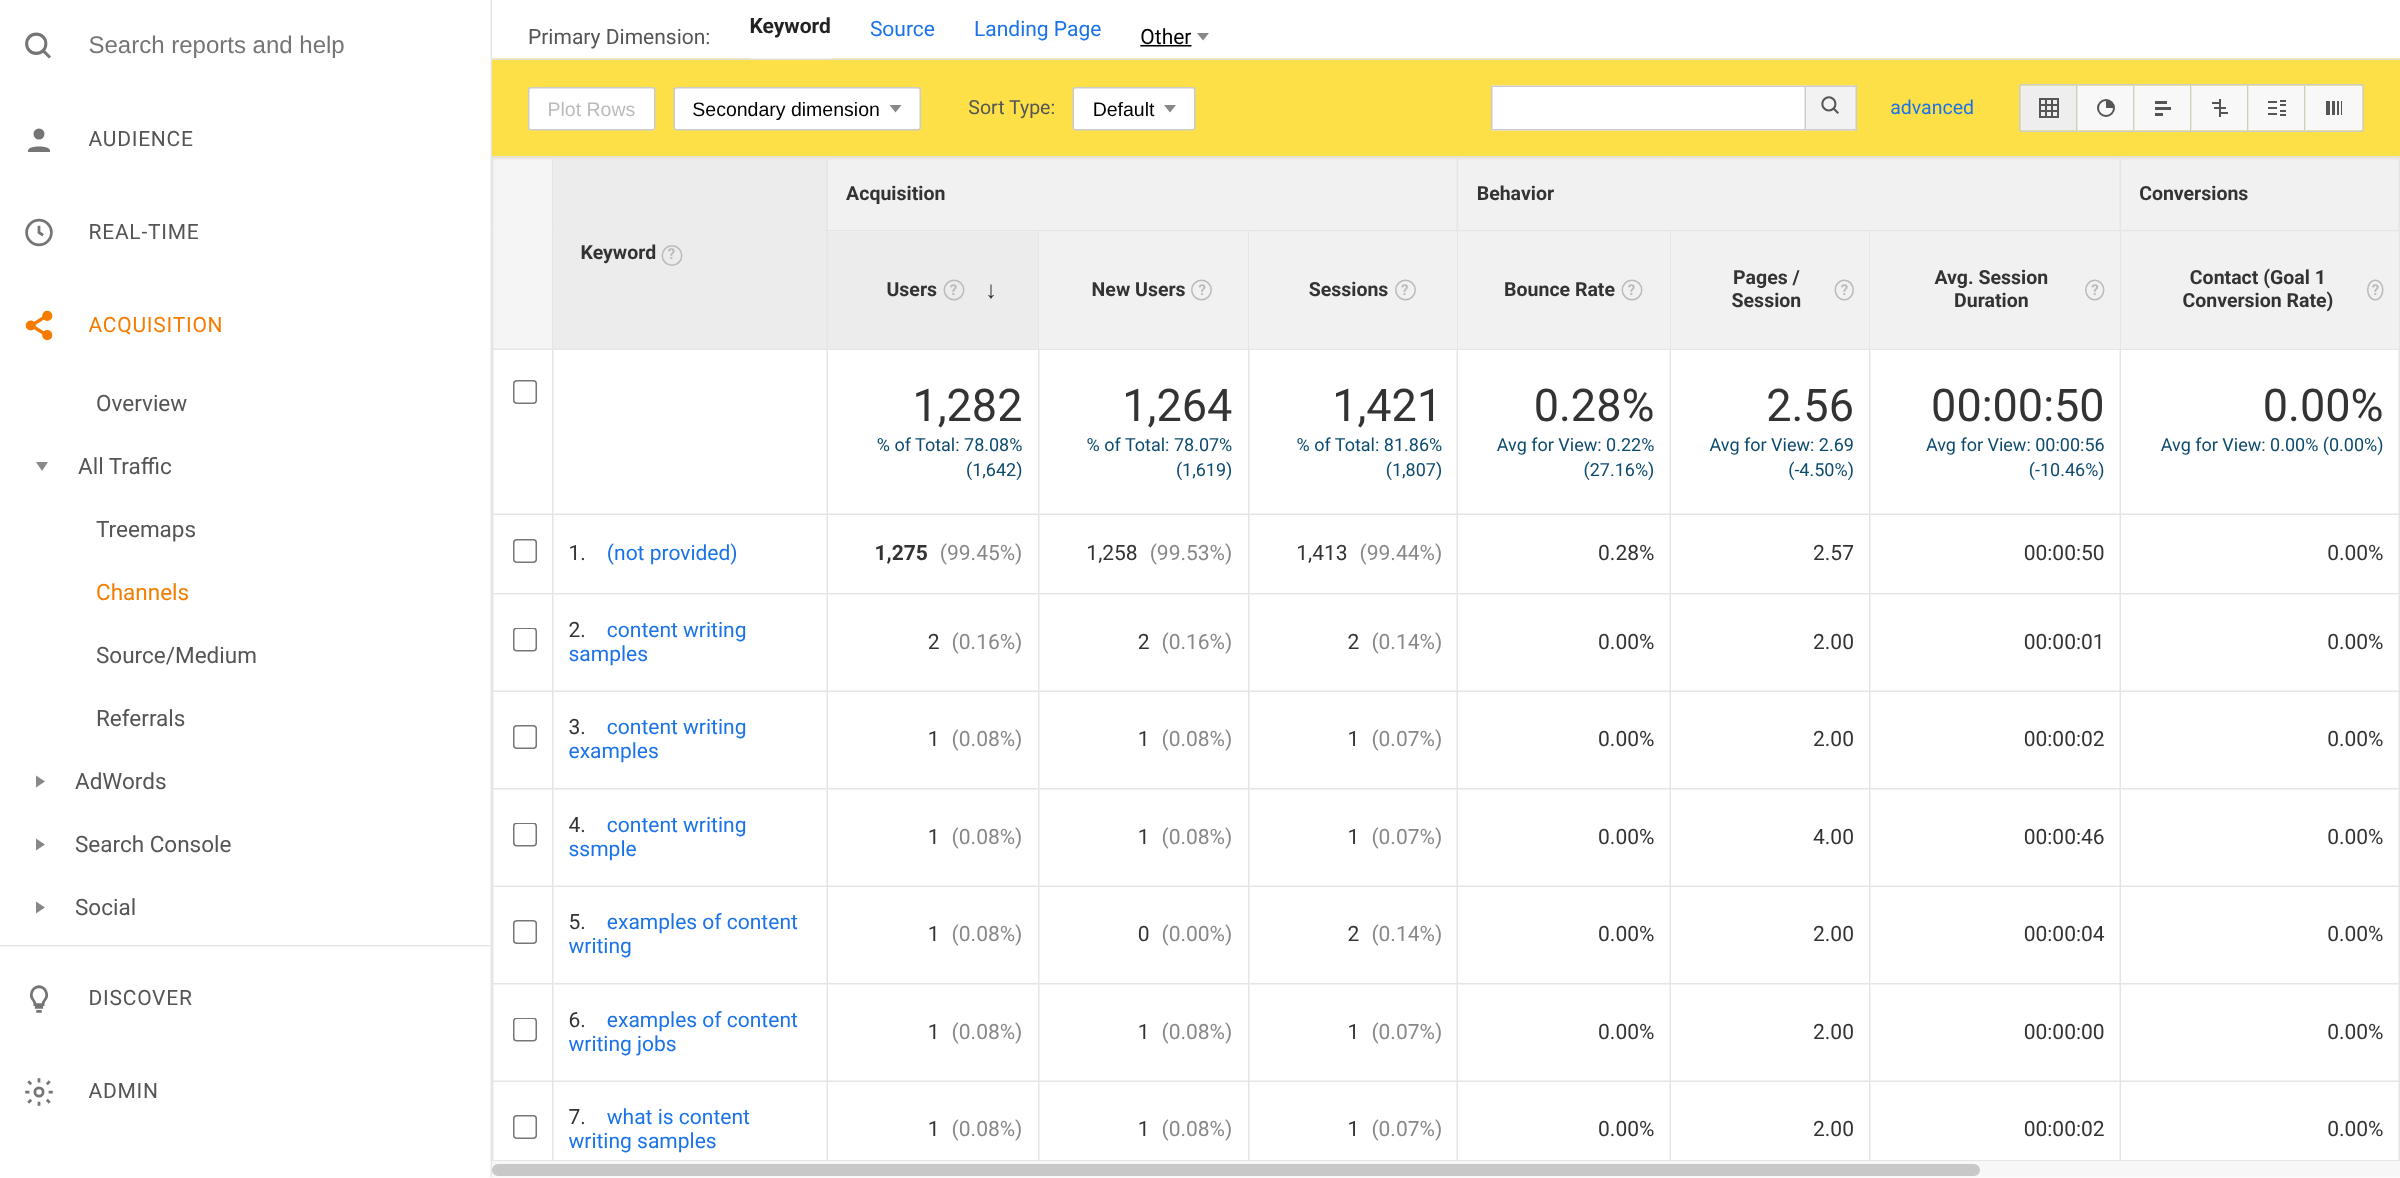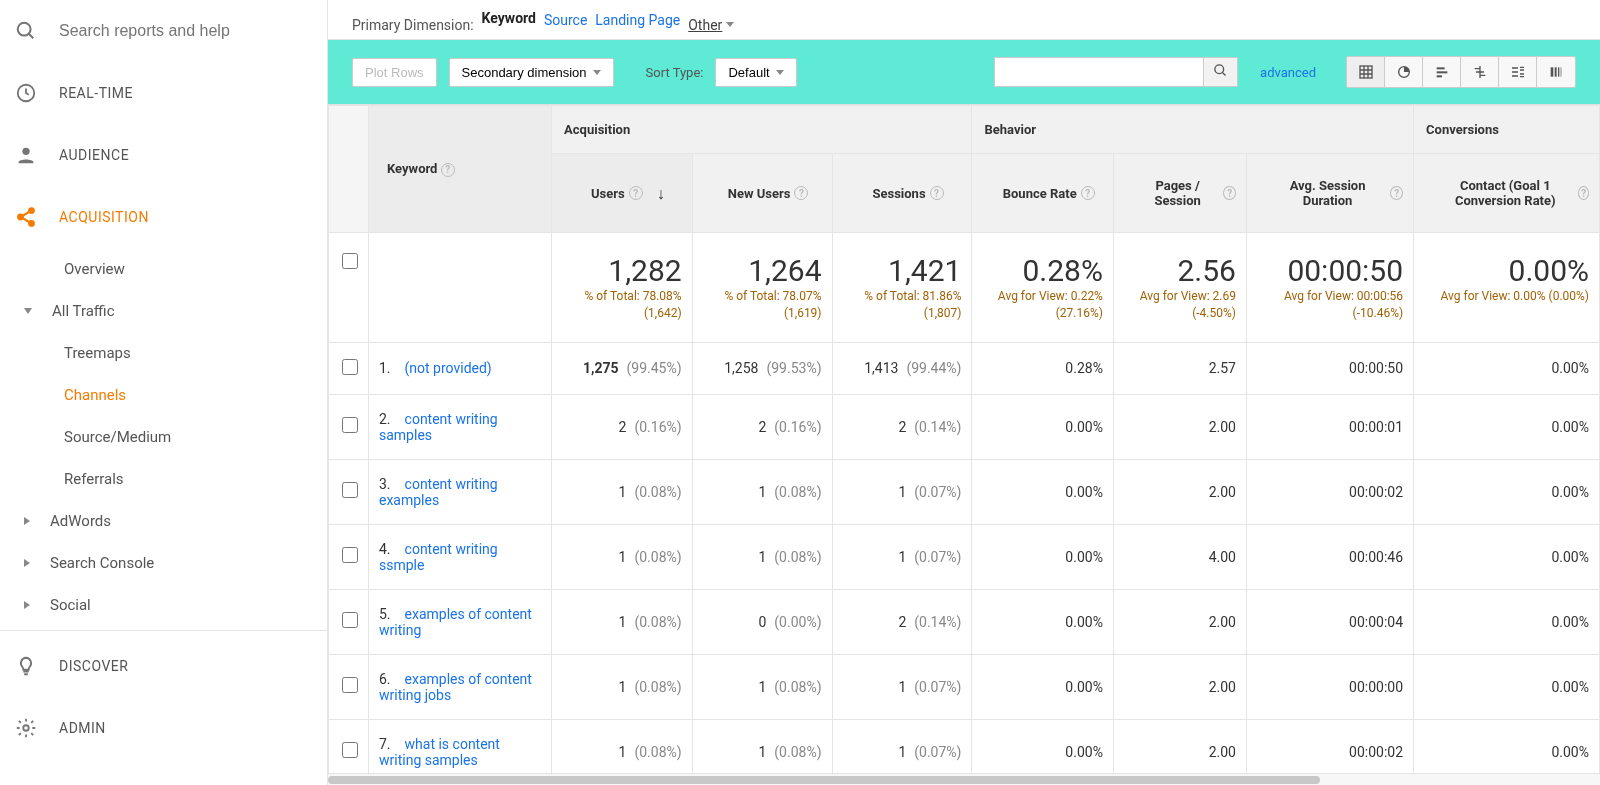--- a/index.html
+++ b/index.html
@@ -11,27 +11,27 @@
 .nav-item.active { color: #f57c00; }
 .nav-sub { padding: 12px 10px 12px 64px; color: #555; font-size: 15px; cursor: pointer; }
 .nav-sub.active { color: #f57c00; }
 .nav-sub-exp { display: flex; align-items: center; gap: 20px; padding: 12px 10px 12px 24px; color: #555; font-size: 15px; cursor: pointer; }
 .divider { border-top: 1px solid #e5e5e5; margin: 4px 0; }
 .ico { width: 22px; height: 22px; display: inline-flex; align-items: center; justify-content: center; color: #757575; }
 .ico svg { width: 22px; height: 22px; }
 .nav-item.active .ico { color: #f57c00; }
 
 .main { flex: 1; height: 100%; display: flex; flex-direction: column; overflow: hidden; }
-.dim-row { padding: 10px 24px 0 24px; font-size: 14px; color: #555; display: flex; align-items: center; gap: 8px; }
+.dim-row { padding: 10px 24px 0 24px; font-size: 14px; color: #555; display: flex; align-items: center; gap: 26px; }
 .dim-label { color: #555; }
 .dim-tab { color: #1a73e8; cursor: pointer; padding-bottom: 10px; }
 .dim-tab.active { color: #222; font-weight: bold; border-bottom: 3px solid #fff; position: relative; }
-.dim-other { color: #404040; display: flex; align-items: center; gap: 4px; text-decoration: underline; }
-
-.toolbar { background: #5eead4; border-top: 1px solid #e0e0e0; border-bottom: 1px solid #e0e0e0; padding: 16px 24px; display: flex; align-items: center; gap: 12px; }
+.dim-other { color: #000000; display: flex; align-items: center; gap: 4px; text-decoration: underline; }
+
+.toolbar { background: #fde047; border-top: 1px solid #e0e0e0; border-bottom: 1px solid #e0e0e0; padding: 16px 24px; display: flex; align-items: center; gap: 12px; }
 .btn { border: 1px solid #ccc; background: #fff; padding: 6px 12px; border-radius: 2px; font-size: 13px; cursor: pointer; display: inline-flex; align-items: center; gap: 6px; }
 .btn.disabled { color: #bbb; }
 .sort-label { color: #555; margin-left: 20px; }
 .spacer { flex: 1; }
 .search-box { display: flex; }
 .search-box input { border: 1px solid #ccc; height: 30px; width: 210px; padding: 0 6px; }
 .search-box button { border: 1px solid #ccc; border-left: none; background: #f2f2f2; width: 34px; height: 30px; cursor: pointer; }
 .adv { color: #1a73e8; cursor: pointer; margin-left: 10px; }
 .view-btns { display: flex; margin-left: 18px; border: 1px solid #ccc; border-radius: 2px; overflow: hidden; }
 .view-btns button { width: 38px; height: 30px; border: none; border-right: 1px solid #ccc; background: #f8f8f8; cursor: pointer; display: flex; align-items: center; justify-content: center; color: #555; }
@@ -45,21 +45,21 @@
 thead th { background: #f1f1f1; font-size: 13px; color: #333; font-weight: bold; }
 .grp th { padding: 16px 12px; text-align: left; }
 .hdr th { padding: 24px 10px; text-align: center; vertical-align: middle; position: relative; }
 .hdr th .hh { display: inline-flex; align-items: center; gap: 4px; margin-left: 12px; }
 .qm { display: inline-flex; width: 14px; height: 14px; border: 1px solid #bbb; border-radius: 50%; align-items: center; justify-content: center; font-size: 10px; color: #bbb; }
 .sort-arrow { font-size: 16px; color: #333; margin-left: 10px; }
 .chk-col { width: 40px; text-align: center; }
 .chk-col input { width: 16px; height: 16px; }
 .totals td { padding: 20px 10px; text-align: right; vertical-align: top; background: #fff; }
 .totals .big { font-size: 30px; color: #333; display: block; }
-.totals .sub { font-size: 12px; color: #a16207; line-height: 1.4; display: block; }
+.totals .sub { font-size: 12px; color: #0c4a6e; line-height: 1.4; display: block; }
 tbody.rows td { padding: 16px 10px; text-align: right; font-size: 14px; color: #333; background: #fff; }
 tbody.rows td.kw { text-align: left; }
 tbody.rows td.kw a { color: #1a73e8; text-decoration: none; }
 tbody.rows td.num { color: #333; }
 tbody.rows td .pct { color: #888; margin-left: 8px; }
 .kw-th { text-align: left !important; padding-left: 18px !important; }
 
 .hscroll { height: 12px; background: #f7f7f7; border-top: 1px solid #e5e5e5; position: relative; }
 .hscroll::before { content: ""; position: absolute; left: 0; top: 2px; height: 8px; width: 78%; background: #c8c8c8; border-radius: 4px; }
 
@@ -76,36 +76,36 @@
       <svg viewBox="0 0 24 24" fill="none" stroke="currentColor" stroke-width="2.2">
           <circle cx="10" cy="10" r="7"></circle>
           <line x1="20" y1="20" x2="15" y2="15"></line>
         </svg>
     </span>
     <input placeholder="Search reports and help" style="">
   </div>
 
   <div class="nav-item">
     <span class="ico">
+      <svg viewBox="0 0 24 24" fill="currentColor">
+          <circle cx="12" cy="8" r="4"></circle>
+          <path d="M4 20c0-4 16-4 16 0v1H4z"></path>
+        </svg>
+    </span>
+    <span>AUDIENCE</span>
+  </div>
+
+  <div class="nav-item">
+    <span class="ico">
       <svg viewBox="0 0 24 24" fill="none" stroke="currentColor" stroke-width="2">
           <circle cx="12" cy="12" r="9"></circle>
           <path d="M12 7v5l3 2"></path>
         </svg>
     </span>
     <span>REAL-TIME</span>
-  </div>
-
-  <div class="nav-item">
-    <span class="ico">
-      <svg viewBox="0 0 24 24" fill="currentColor">
-          <circle cx="12" cy="8" r="4"></circle>
-          <path d="M4 20c0-4 16-4 16 0v1H4z"></path>
-        </svg>
-    </span>
-    <span>AUDIENCE</span>
   </div>
 
   <div class="nav-item active">
     <span class="ico">
       <svg viewBox="0 0 24 24" fill="none" stroke="currentColor" stroke-width="2.4">
           <circle cx="6" cy="12" r="2.5" fill="currentColor"></circle>
           <circle cx="18" cy="5" r="2.5" fill="currentColor"></circle>
           <circle cx="18" cy="19" r="2.5" fill="currentColor"></circle>
           <line x1="8" y1="11" x2="16" y2="6"></line>
           <line x1="8" y1="13" x2="16" y2="18"></line>

